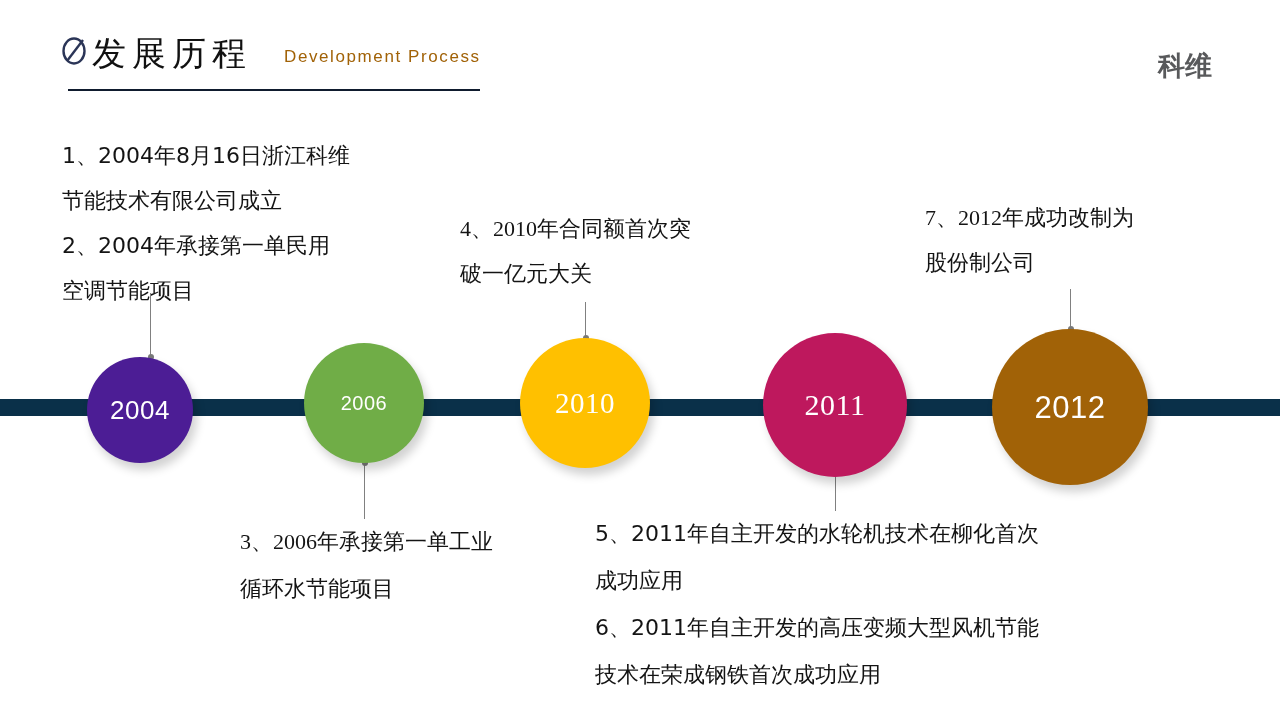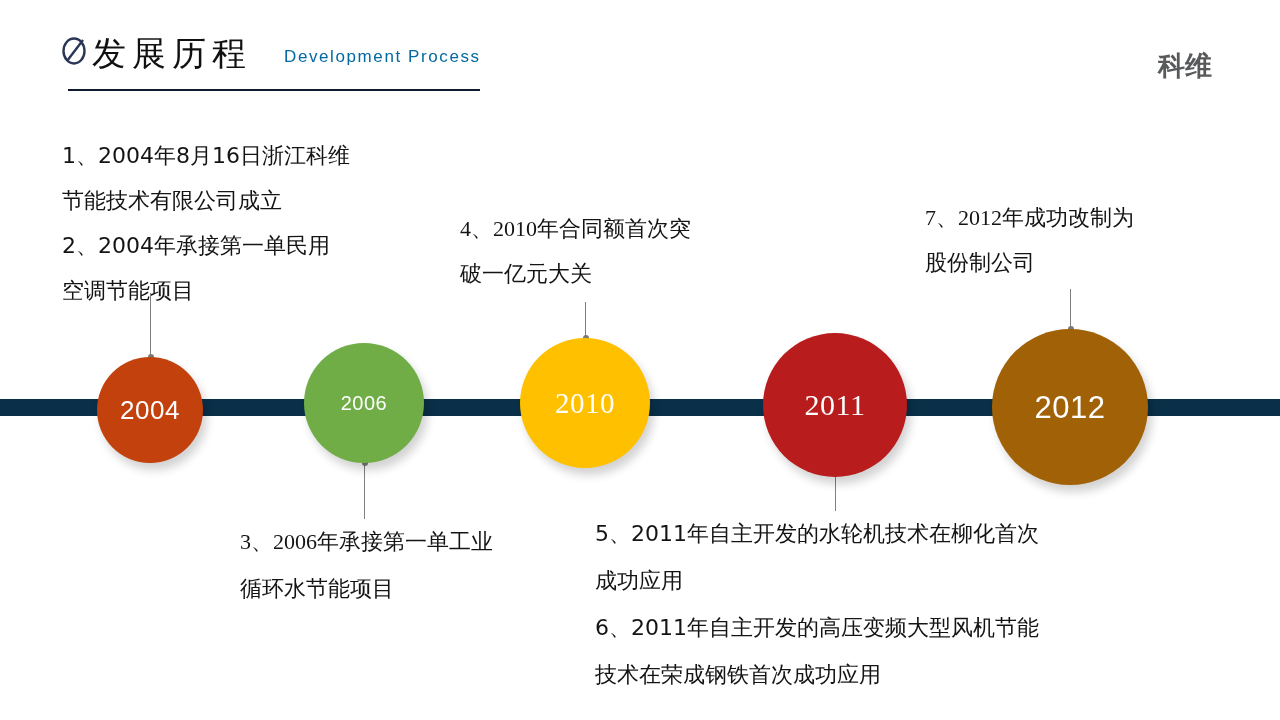--- a/index.html
+++ b/index.html
@@ -21,21 +21,21 @@
   }
   .title-cn {
     position:absolute; left:92px; top:33px;
     font-size:34px; font-weight:normal; letter-spacing:6px;
     color:#111111; line-height:40px; white-space:nowrap;
     font-family:"DejaVu Sans","Liberation Sans",sans-serif;
   }
   .title-en {
     position:absolute; left:284px; top:46px;
     font-size:17px; letter-spacing:1.6px;
-    color:#0369a1; line-height:22px; white-space:nowrap;
+    color:#a16207; line-height:22px; white-space:nowrap;
   }
   .title-rule {
     position:absolute; left:68px; top:89px;
     width:412px; height:2px; background:#0f1b2e;
   }
 
   
   .logo { position:absolute; right:68px; top:36px; height:36px; display:flex; align-items:center; }
   .logo-word {
     font-family:"DejaVu Sans","Liberation Sans",sans-serif;
@@ -56,27 +56,27 @@
 
   
   .node {
     position:absolute; border-radius:50%;
     display:flex; align-items:center; justify-content:center;
     color:#ffffff; z-index:3;
     box-shadow: 4px 7px 10px rgba(0,0,0,0.18);
   }
   .node-label { line-height:1; letter-spacing:0.5px; }
 
-  .n2004 { left:97px;  top:357px;  width:106px; height:106px; background:#c2410c; }
+  .n2004 { left:87px;  top:357px;  width:106px; height:106px; background:#4c1d95; }
   .n2004 .node-label { font-size:26px; font-family:"Liberation Sans",sans-serif; }
   .n2006 { left:304px; top:343px;  width:120px; height:120px; background:#70AD47; }
   .n2006 .node-label { font-size:20px; font-family:"Liberation Sans",sans-serif; }
   .n2010 { left:520px; top:338px;  width:130px; height:130px; background:#FFC000; }
   .n2010 .node-label { font-size:29px; font-family:"Liberation Serif",serif; }
-  .n2011 { left:763px; top:333px;  width:144px; height:144px; background:#b91c1c; }
+  .n2011 { left:763px; top:333px;  width:144px; height:144px; background:#be185d; }
   .n2011 .node-label { font-size:30px; font-family:"Liberation Serif",serif; }
   .n2012 { left:992px; top:329px;  width:156px; height:156px; background:#a16207; }
   .n2012 .node-label { font-size:31px; font-family:"Liberation Sans",sans-serif; }
 
   
   .connector { position:absolute; width:1px; background:#808080; z-index:2; }
   .connector::after {
     content:""; position:absolute; left:-2.5px;
     width:6px; height:6px; border-radius:50%; background:#7a7a7a;
   }

